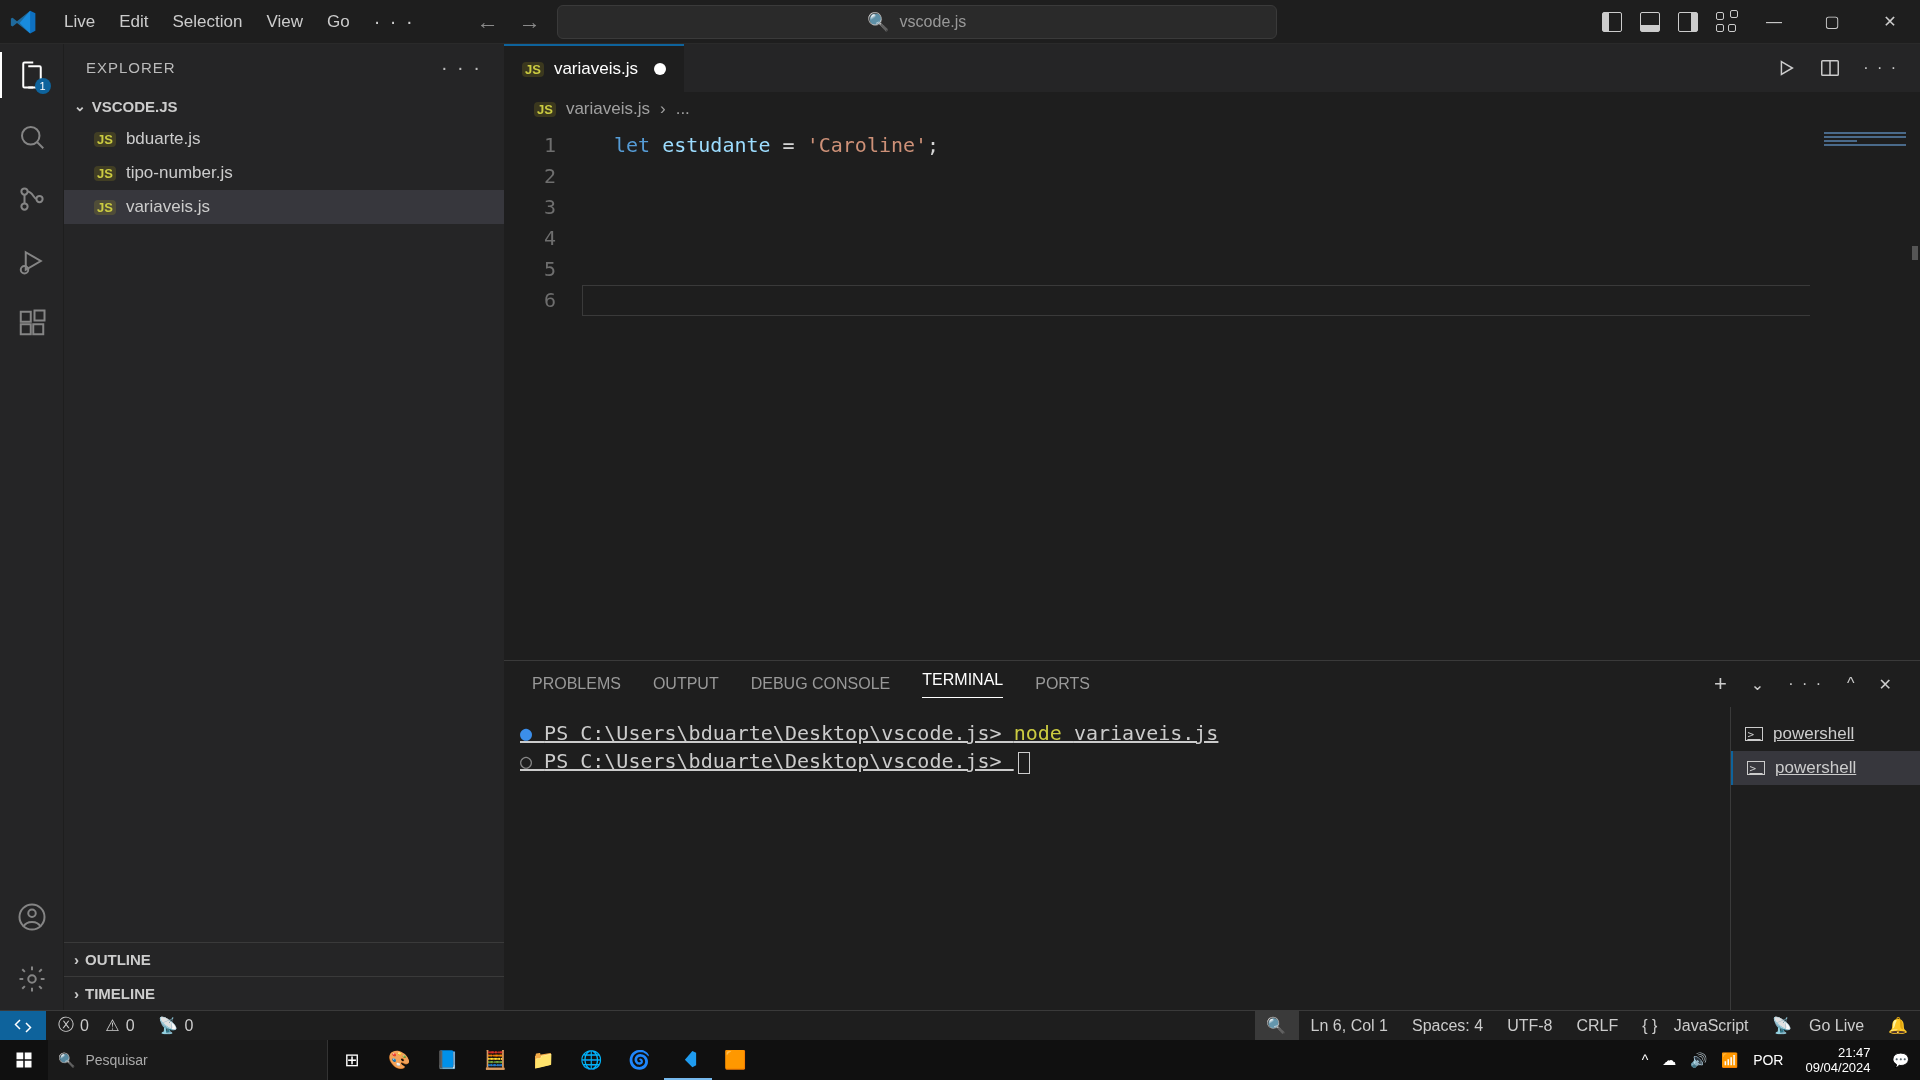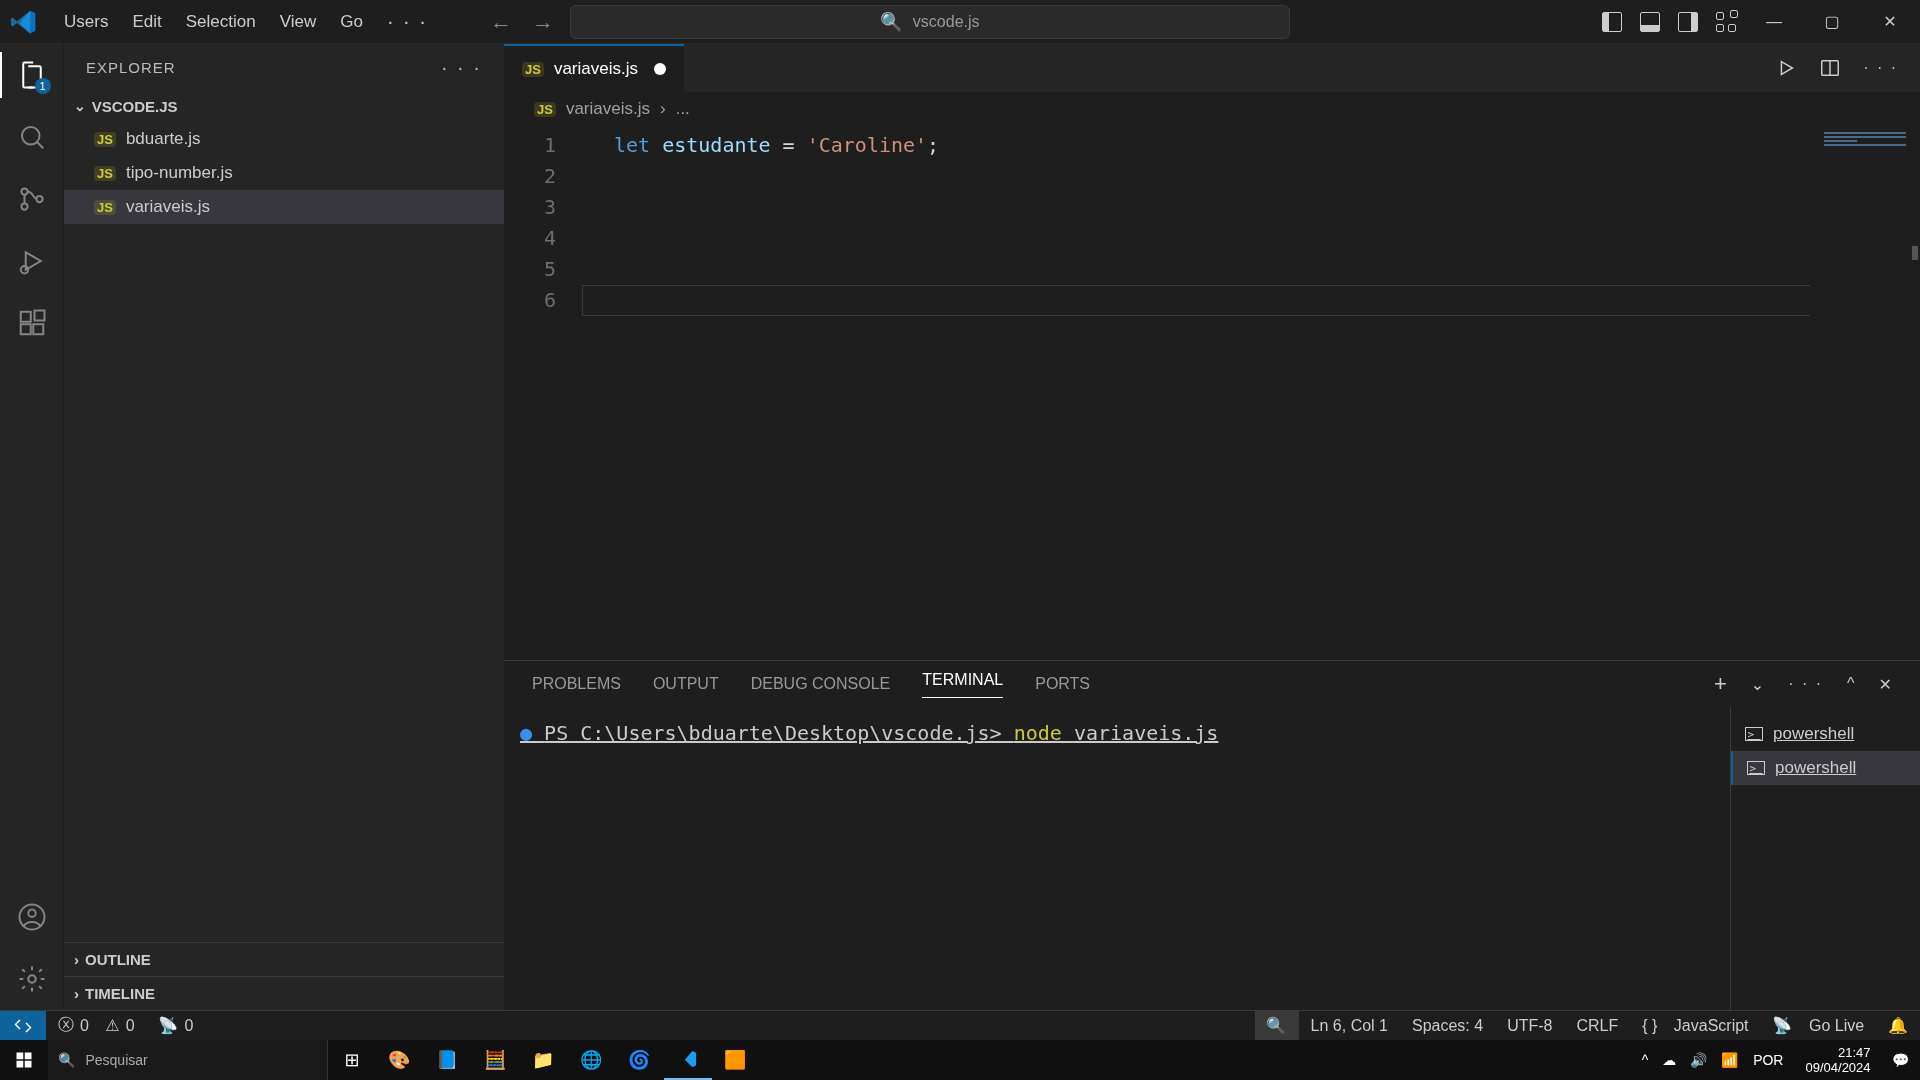--- a/index.html
+++ b/index.html
@@ -139,21 +139,21 @@
 </style>
 </head>
 <body>
 
 <div class="titlebar">
   <div class="titlebar-left">
     <svg class="vscode-logo" viewBox="0 0 32 32">
         <path fill="#0e70c0" d="M23 3l6 3v20l-6 3-12-12 12-14z"></path>
         <path fill="#1f9cf0" d="M23 3L8 15l-5-4-2 1v8l2 1 5-4 15 12V3z" opacity=".6"></path>
       </svg>
-    <div class="menu-item">Users</div>
+    <div class="menu-item">Live</div>
     <div class="menu-item">Edit</div>
     <div class="menu-item">Selection</div>
     <div class="menu-item">View</div>
     <div class="menu-item">Go</div>
     <div class="menu-ellipsis">· · ·</div>
   </div>
   <div class="nav-arrows">
     <span class="nav-arrow">←</span>
     <span class="nav-arrow">→</span>
   </div>
@@ -333,20 +333,21 @@
           <span style="font-size:22px">+</span>
           <span>⌄</span>
           <span style="letter-spacing:2px">· · ·</span>
           <span>^</span>
           <span>✕</span>
         </div>
       </div>
       <div class="panel-body">
         <div class="terminal-content">
           <div class="term-line"><span class="term-bullet-b">● </span><span>PS C:\Users\bduarte\Desktop\vscode.js&gt; </span><span class="term-node">node </span><span>variaveis.js</span></div>
+          <div class="term-line"><span class="term-bullet-g">○ </span><span>PS C:\Users\bduarte\Desktop\vscode.js&gt; </span><span class="term-cursor"></span></div>
         </div>
         <div class="term-sidebar">
           <div class="term-sess">
               <span class="ticon">&gt;_</span>
               <span>powershell</span>
             </div>
           <div class="term-sess active">
               <span class="ticon">&gt;_</span>
               <span>powershell</span>
             </div>

